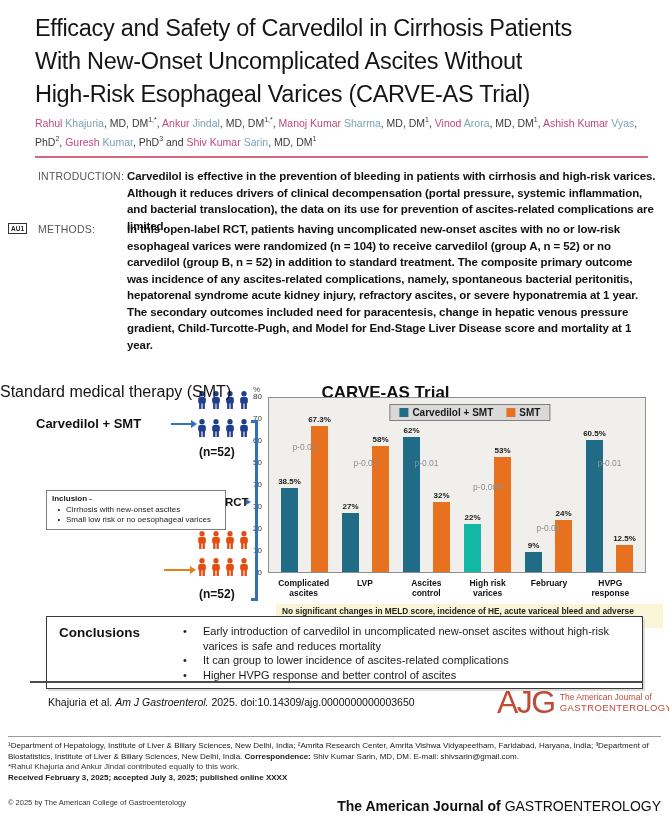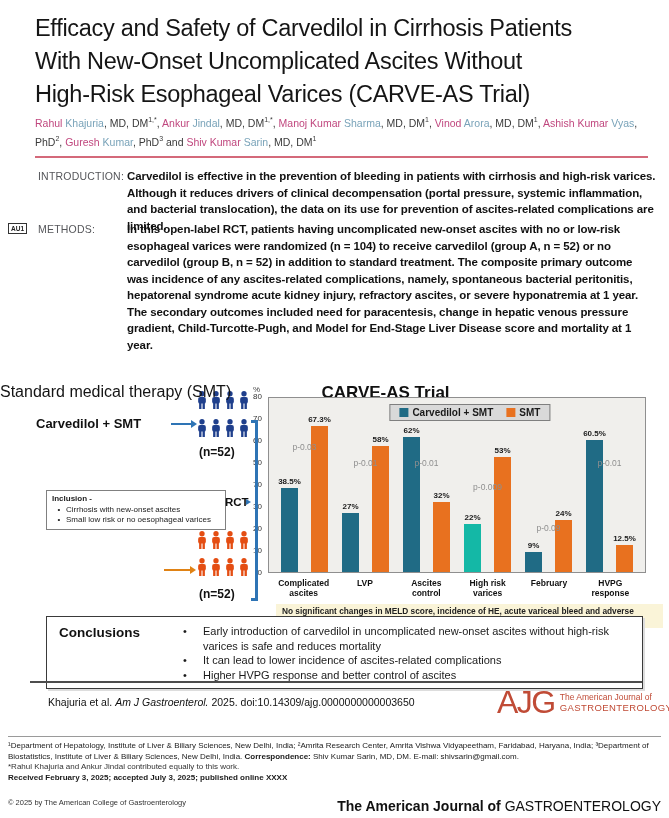--- a/index.html
+++ b/index.html
@@ -382,21 +382,21 @@
 
   <div class="conclusions">
     <div class="conc-label">Conclusions</div>
     <ul>
       <li>
           <span class="bu">•</span>
           <span class="tx">Early introduction of carvedilol in uncomplicated new-onset ascites without high-risk varices is safe and reduces mortality</span>
         </li>
       <li>
           <span class="bu">•</span>
-          <span class="tx">It can lead to lower incidence of ascites-related complications</span>
+          <span class="tx">It can group to lower incidence of ascites-related complications</span>
         </li>
       <li>
           <span class="bu">•</span>
           <span class="tx">Higher HVPG response and better control of ascites</span>
         </li>
     </ul>
   </div>
 
   <div class="divider"></div>
 

